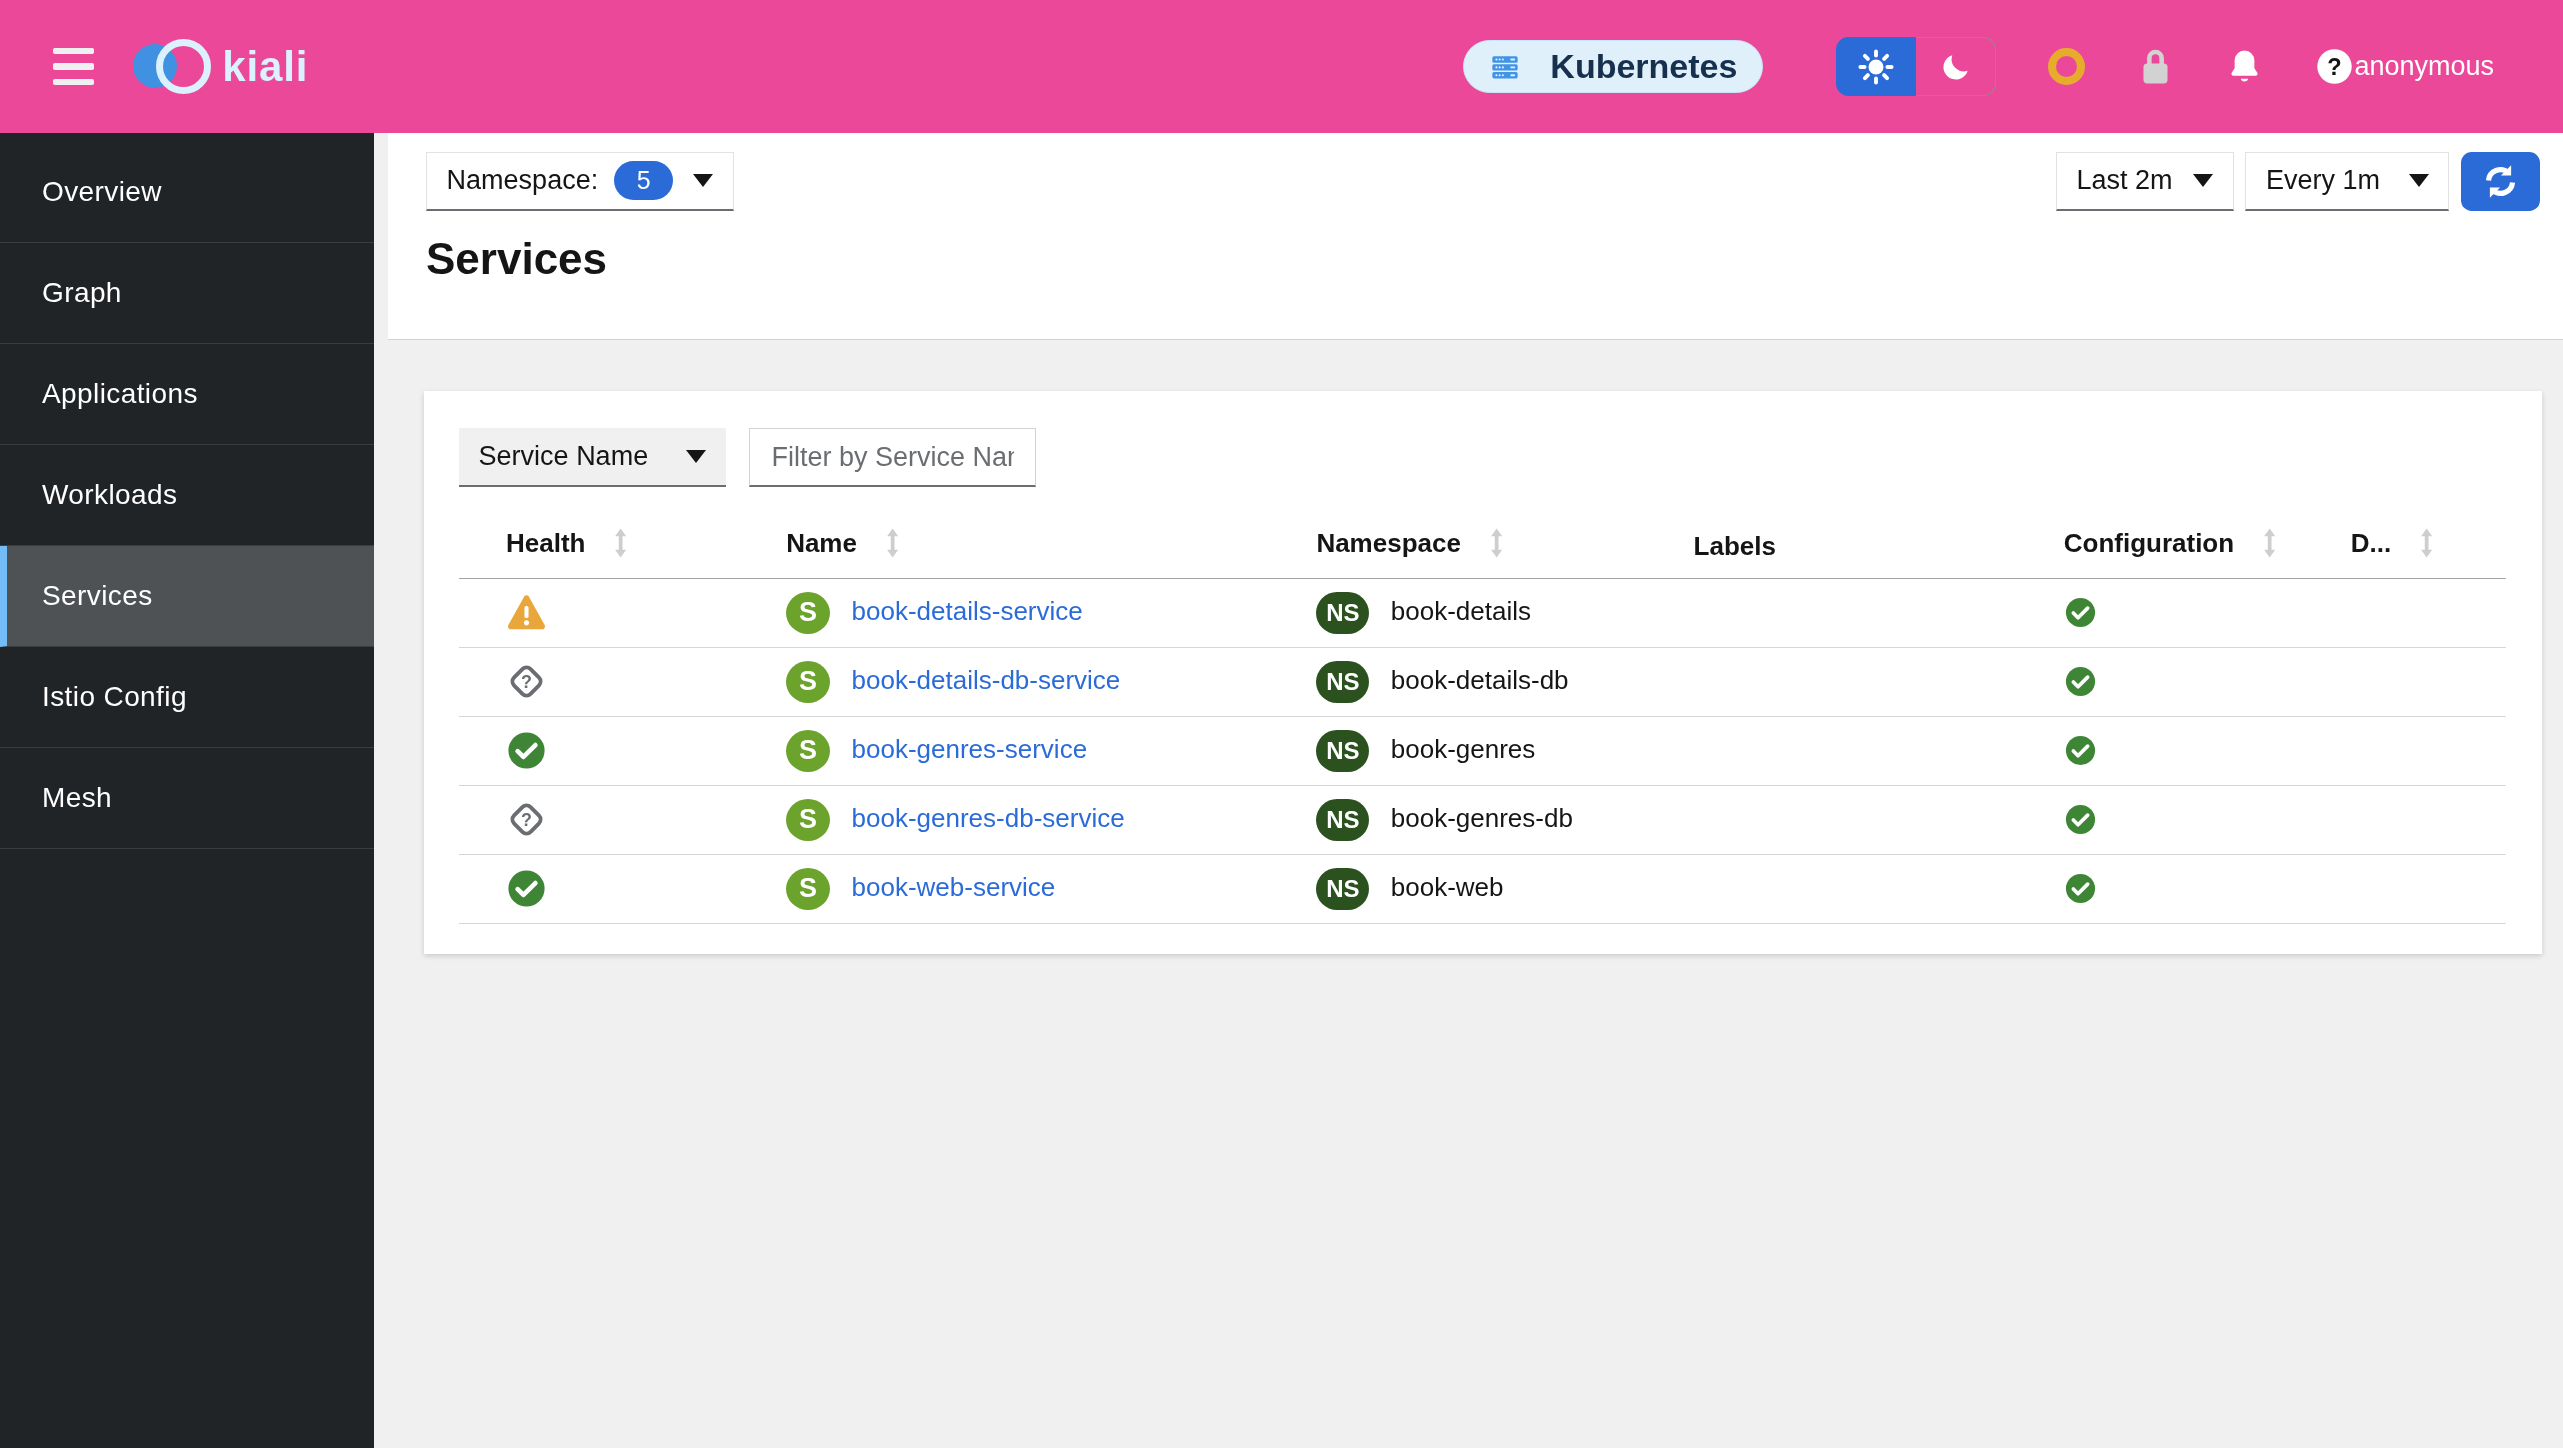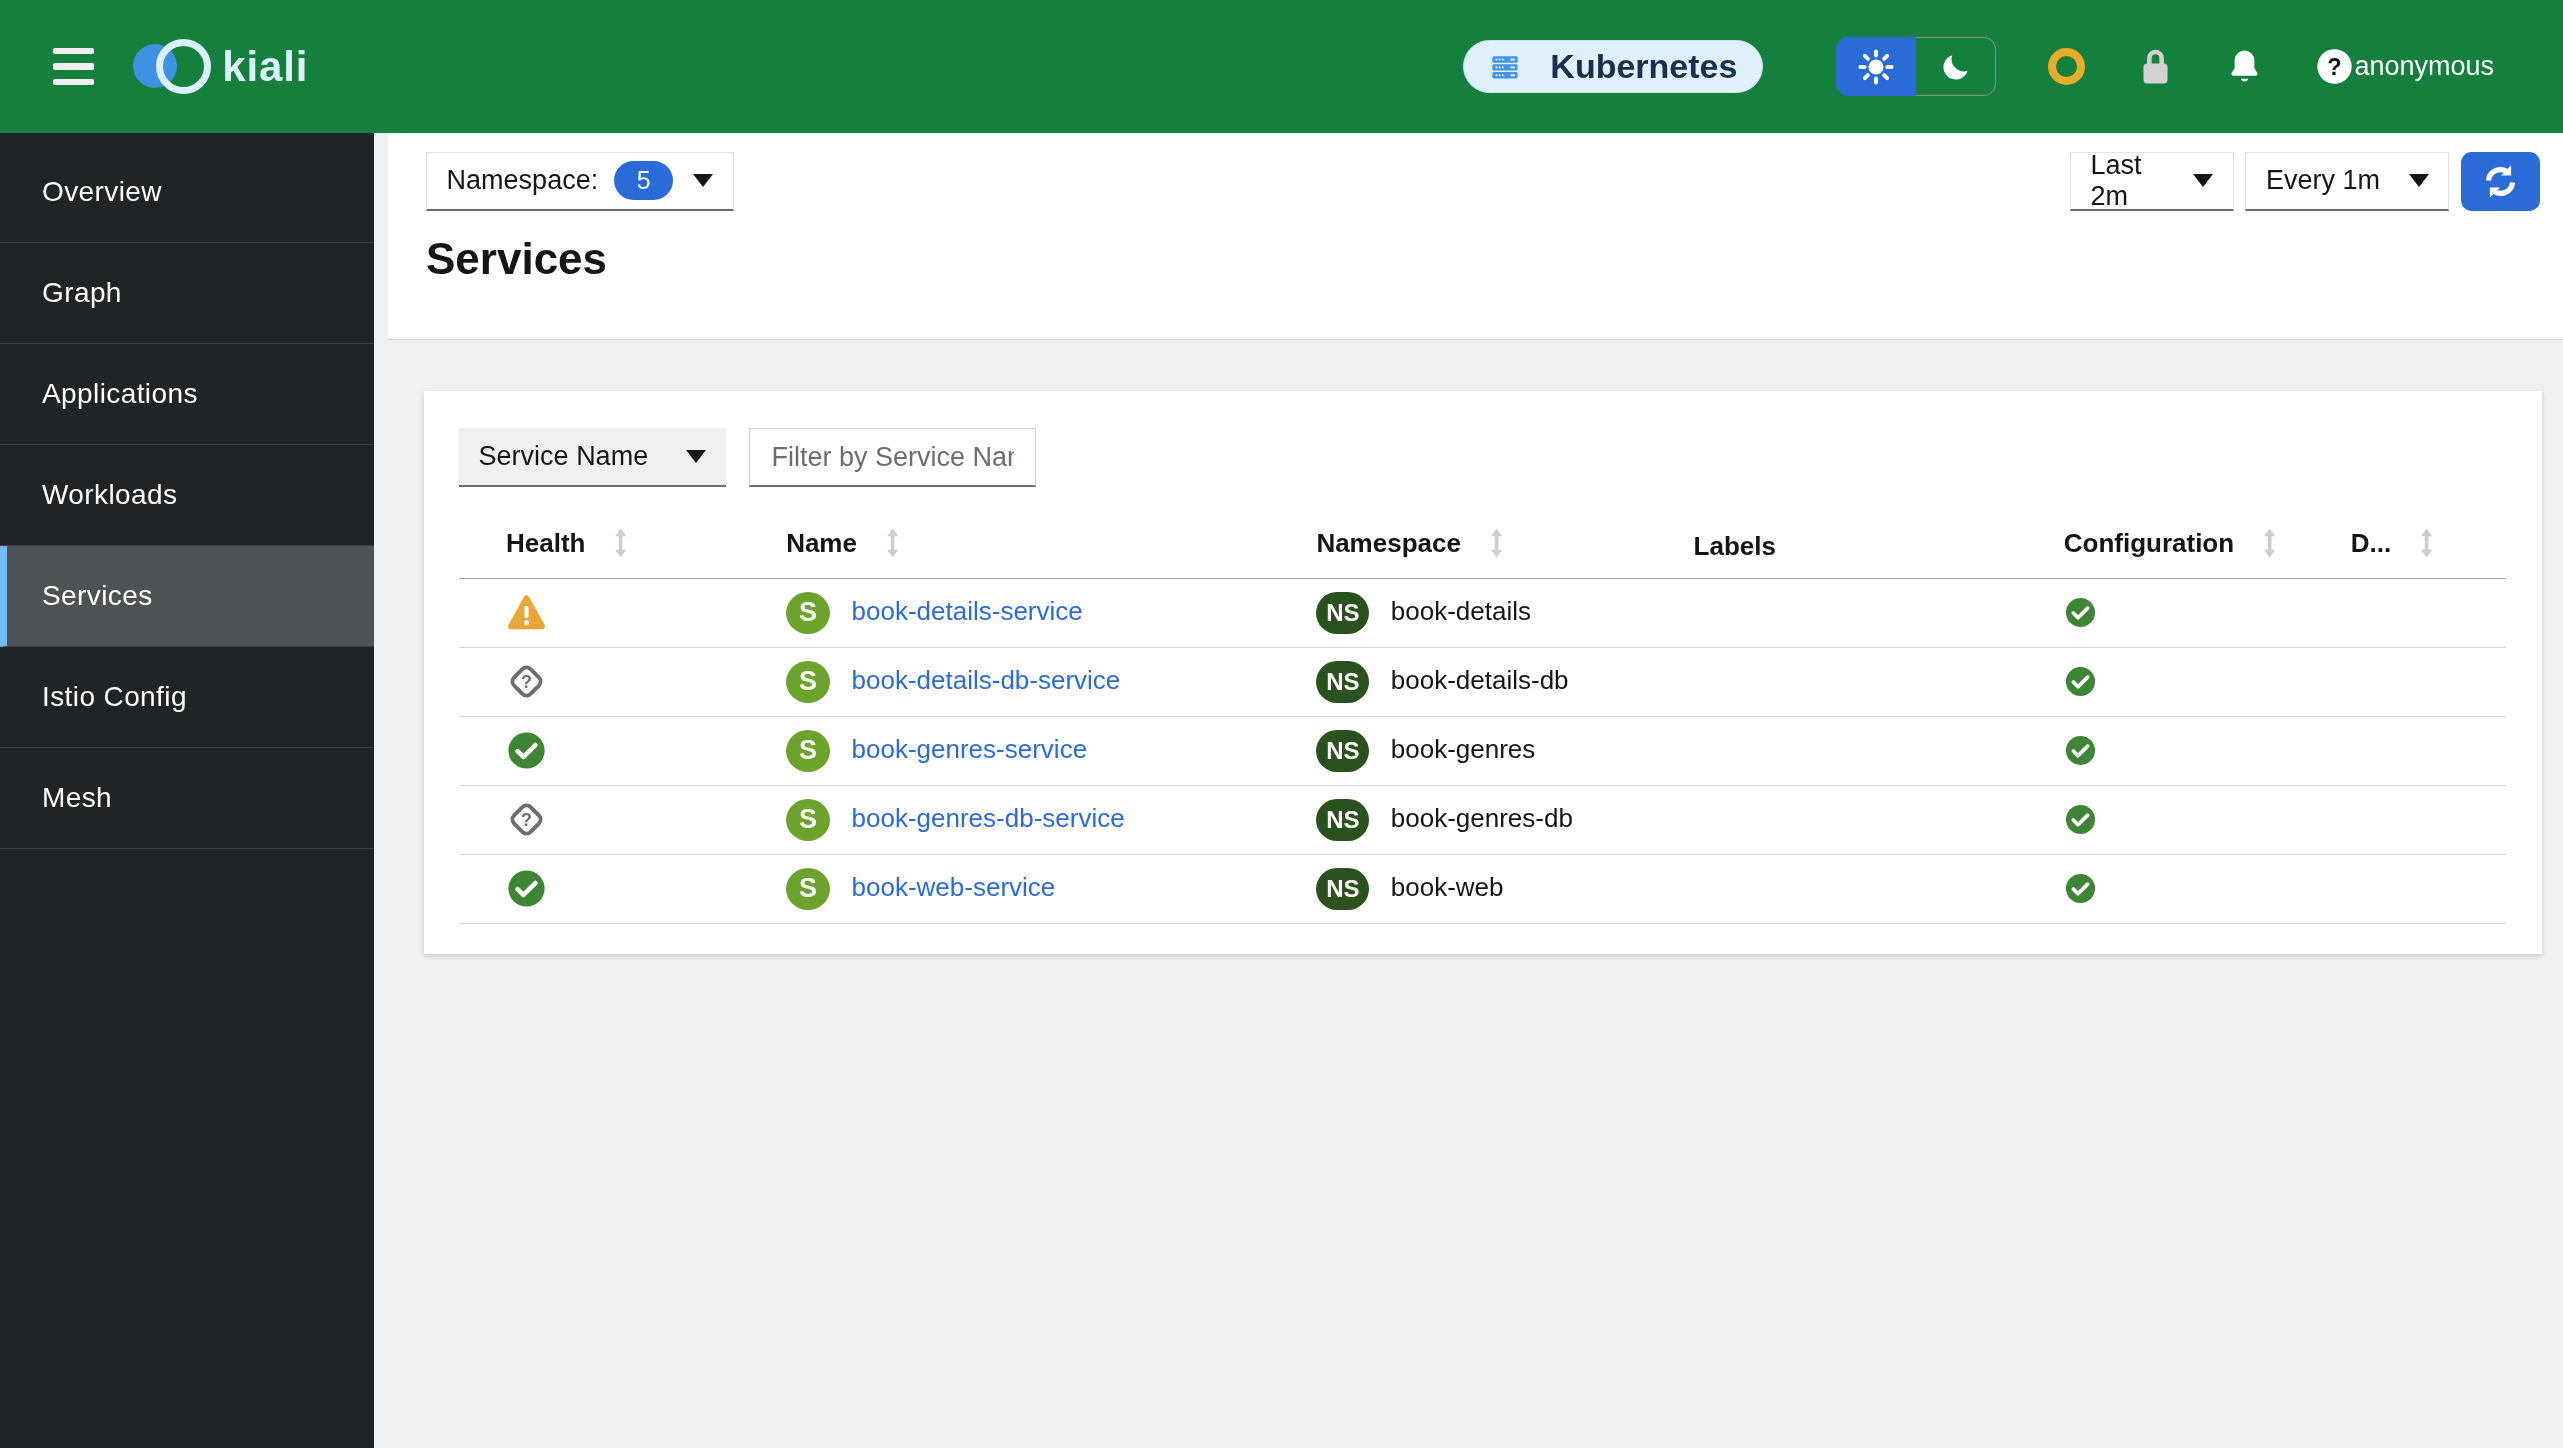--- a/index.html
+++ b/index.html
@@ -1,21 +1,21 @@
 <!DOCTYPE html>
 <html style="font-size:14.2px"><head>
 <meta charset="utf-8">
 <style>
   * { margin:0; padding:0; box-sizing:border-box; }
   html,body { width:2563px; height:1449px; overflow:hidden;
     font-family:"Liberation Sans", sans-serif; background:#f0f0f0; color:#151515; }
 
   
   .masthead { position:absolute; top:0; left:0; width:2563px; height:133px;
-    background:#15803d; display:flex; align-items:center;
+    background:#ec4899; display:flex; align-items:center;
     padding:0 69px 0 53px; z-index:30; }
   .hamburger { width:41px; height:37px; display:flex; flex-direction:column;
     justify-content:space-between; background:none; border:none; cursor:pointer; }
   .hamburger span { display:block; height:6.2px; background:#f0f0f0; border-radius:1.8px; }
   .brand { display:flex; align-items:center; margin-left:39px; margin-right:auto; }
   .logo-circles { position:relative; width:75px; height:57px; margin-right:14.2px; }
   .logo-fill { position:absolute; left:0; top:6.2px; width:44px; height:44px;
     border-radius:50%; background:#4191e2; }
   .logo-ring { position:absolute; left:23px; top:0.9px; width:55px; height:55px;
     border:7.1px solid #dbf1fd; border-radius:50%; }
@@ -56,21 +56,21 @@
     font-size:27px; color:#151515; padding:0 19.6px; cursor:pointer; height:59px; }
   .caret { width:0; height:0; border-left:10.7px solid transparent;
     border-right:10.7px solid transparent; border-top:13.3px solid #151515;
     margin-left:auto; }
   .ns-select { position:absolute; left:38px; top:18.7px; width:308px; }
   .ns-badge { background:#2b6bd8; color:#fff; border-radius:19.6px; min-width:59px;
     height:39px; display:inline-flex; align-items:center; justify-content:center;
     font-size:25px; padding:0 10.7px; }
 
   .top-right { position:absolute; right:37px; top:18.7px; display:flex; gap:11.6px; }
-  .time-select { width:164px; }
+  .time-select { width:178px; }
   .interval-select { width:204px;align-items:center; }
   .refresh-btn { width:79px; height:59px; background:#2b6bd8; border:none;
     border-radius:10.7px; display:flex; align-items:center; justify-content:center;
     cursor:pointer; }
 
   .page-title { position:absolute; left:38px; top:101px; font-size:44px;
     font-weight:700; color:#151515; }
 
   .content { position:absolute; top:207px; left:0; right:0; bottom:0; background:#f0f0f0; }
   .card { margin:51px 35px 0 36px; background:#fff; min-height:563px;

